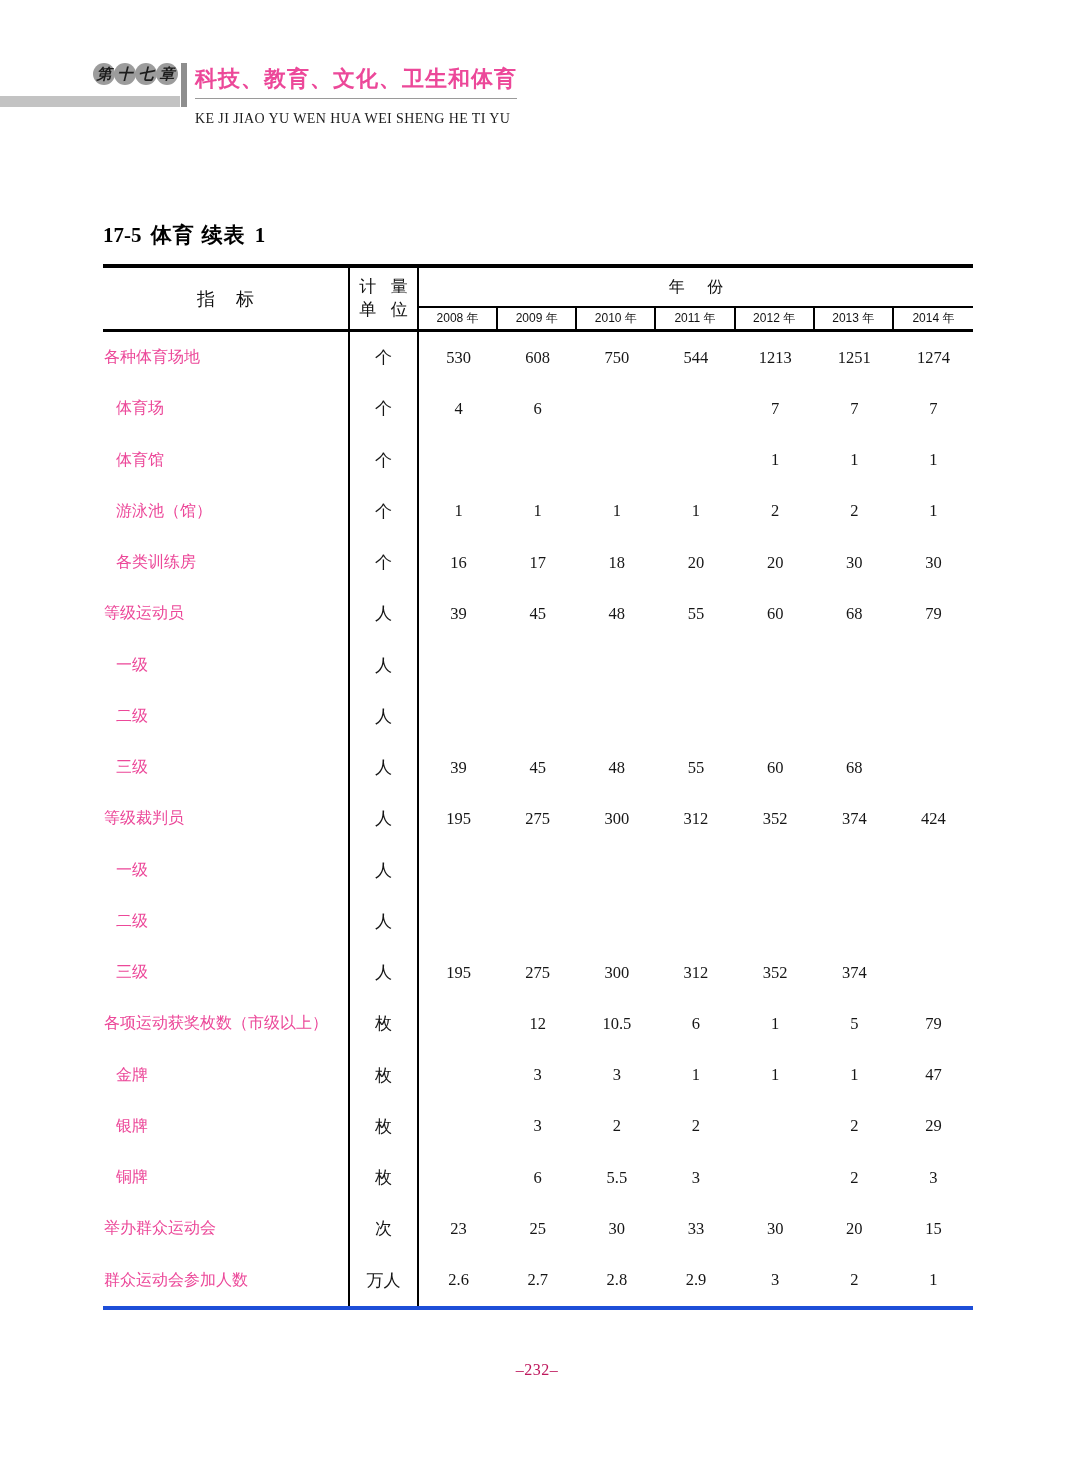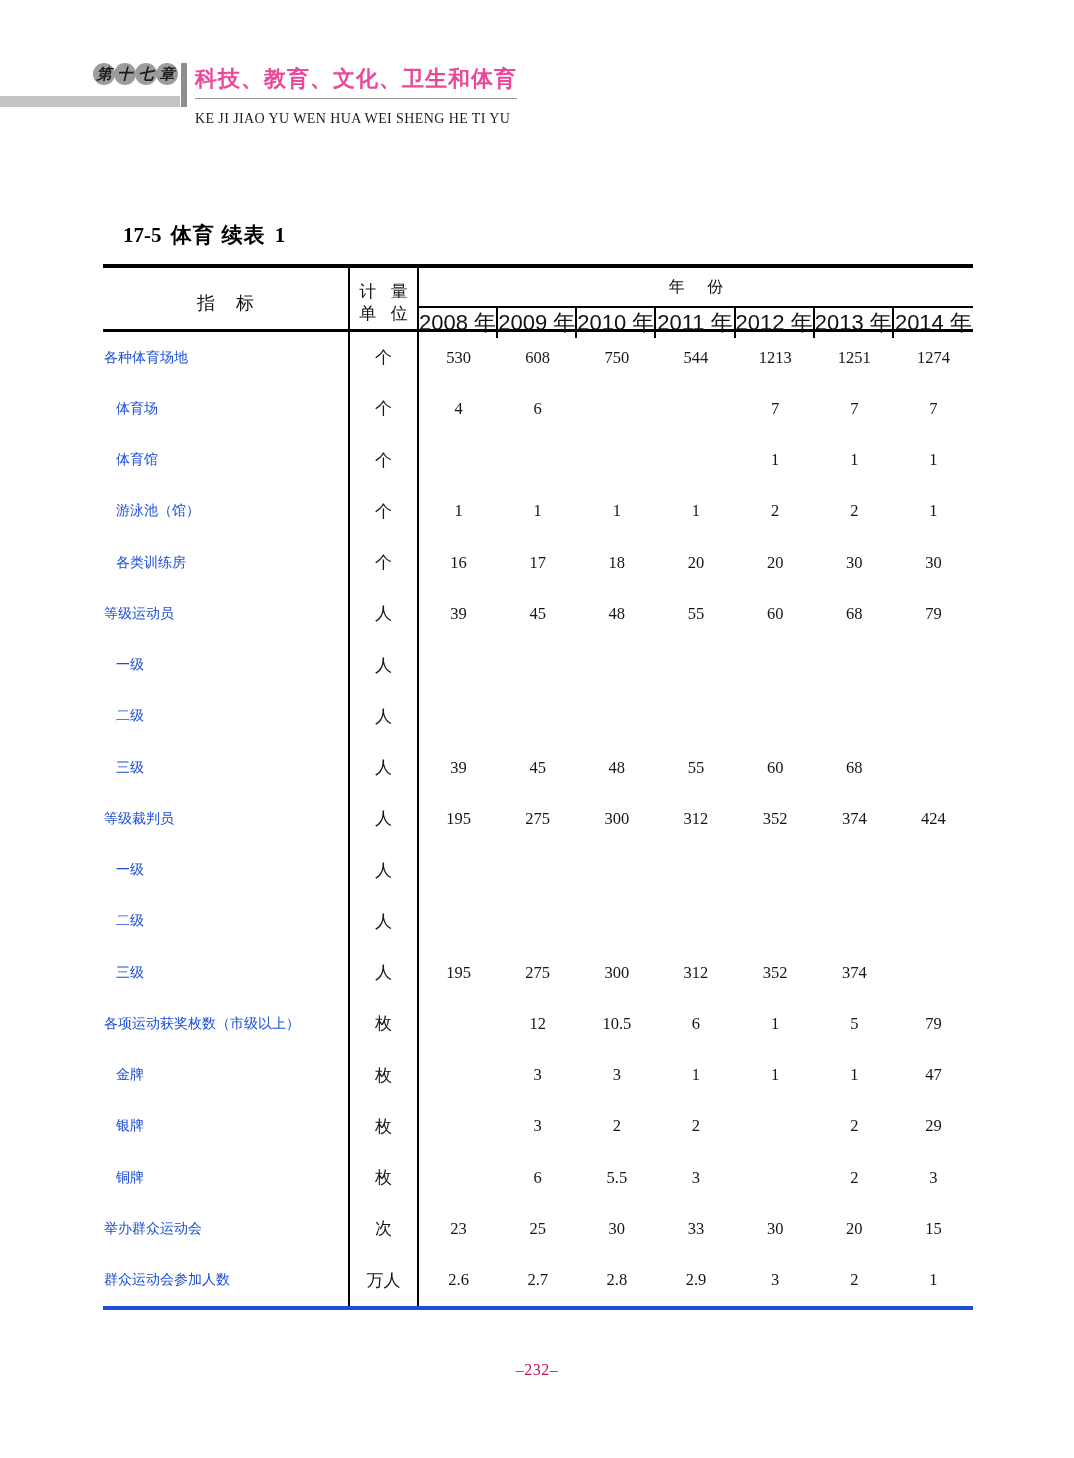--- a/index.html
+++ b/index.html
@@ -38,21 +38,21 @@
     padding-bottom:4px; border-bottom:1.5px solid #9a9a9a;
   }
   .chapter-pinyin {
     position:absolute; left:195px; top:111px;
     font-size:14px; letter-spacing:0.4px; color:#1c1c1c;
   }
 
   
   .table-title {
     position:absolute; left:103px; top:221px;
-    font-weight:bold; font-size:21px; color:#000;margin-left:20px;
+    font-weight:bold; font-size:21px; color:#000;
   }
   .table-title .tnum { font-family:"Liberation Serif","DejaVu Serif",serif; }
   .table-title .tzh  { font-family:"Liberation Sans","DejaVu Sans",sans-serif; margin:0 4px; letter-spacing:1px; }
 
   
   .stat-table {
     position:absolute; left:103px; top:264px; width:870px;
     border-top:4px solid #000; border-bottom:4px solid #1d4ed8;
   }
   .thead {
@@ -72,32 +72,32 @@
   }
   .years-group { display:flex; flex-direction:column; }
   .year-group-label {
     height:40px; display:flex; align-items:center; justify-content:center;
     font-size:16px; letter-spacing:9px; text-indent:9px;
     border-bottom:2px solid #000;
   }
   .year-cells { flex:1; display:grid; grid-template-columns:repeat(7,1fr); }
   .year-cell {
     display:flex; align-items:center; justify-content:center;
-    font-size:22px; border-right:2px solid #000;
+    font-size:12px; border-right:2px solid #000;
   }
   .year-cell:last-child { border-right:none; }
 
   .tbody { }
   .trow {
     display:grid; grid-template-columns:247px 69px repeat(7,1fr);
     height:51.26px;
   }
   .label-cell {
     display:flex; align-items:center; padding-left:1px;
-    font-size:14px; border-right:2px solid #000; color:#1d4ed8;
+    font-size:16px; border-right:2px solid #000; color:#ec4899;
     white-space:nowrap;
   }
   .label-cell.indent { padding-left:13px; }
   .unit-cell {
     display:flex; align-items:center; justify-content:center;
     font-size:17px; border-right:2px solid #000; color:#161616;
   }
   .value-cell {
     display:flex; align-items:center; justify-content:center;
     font-size:16.5px; color:#161616;

